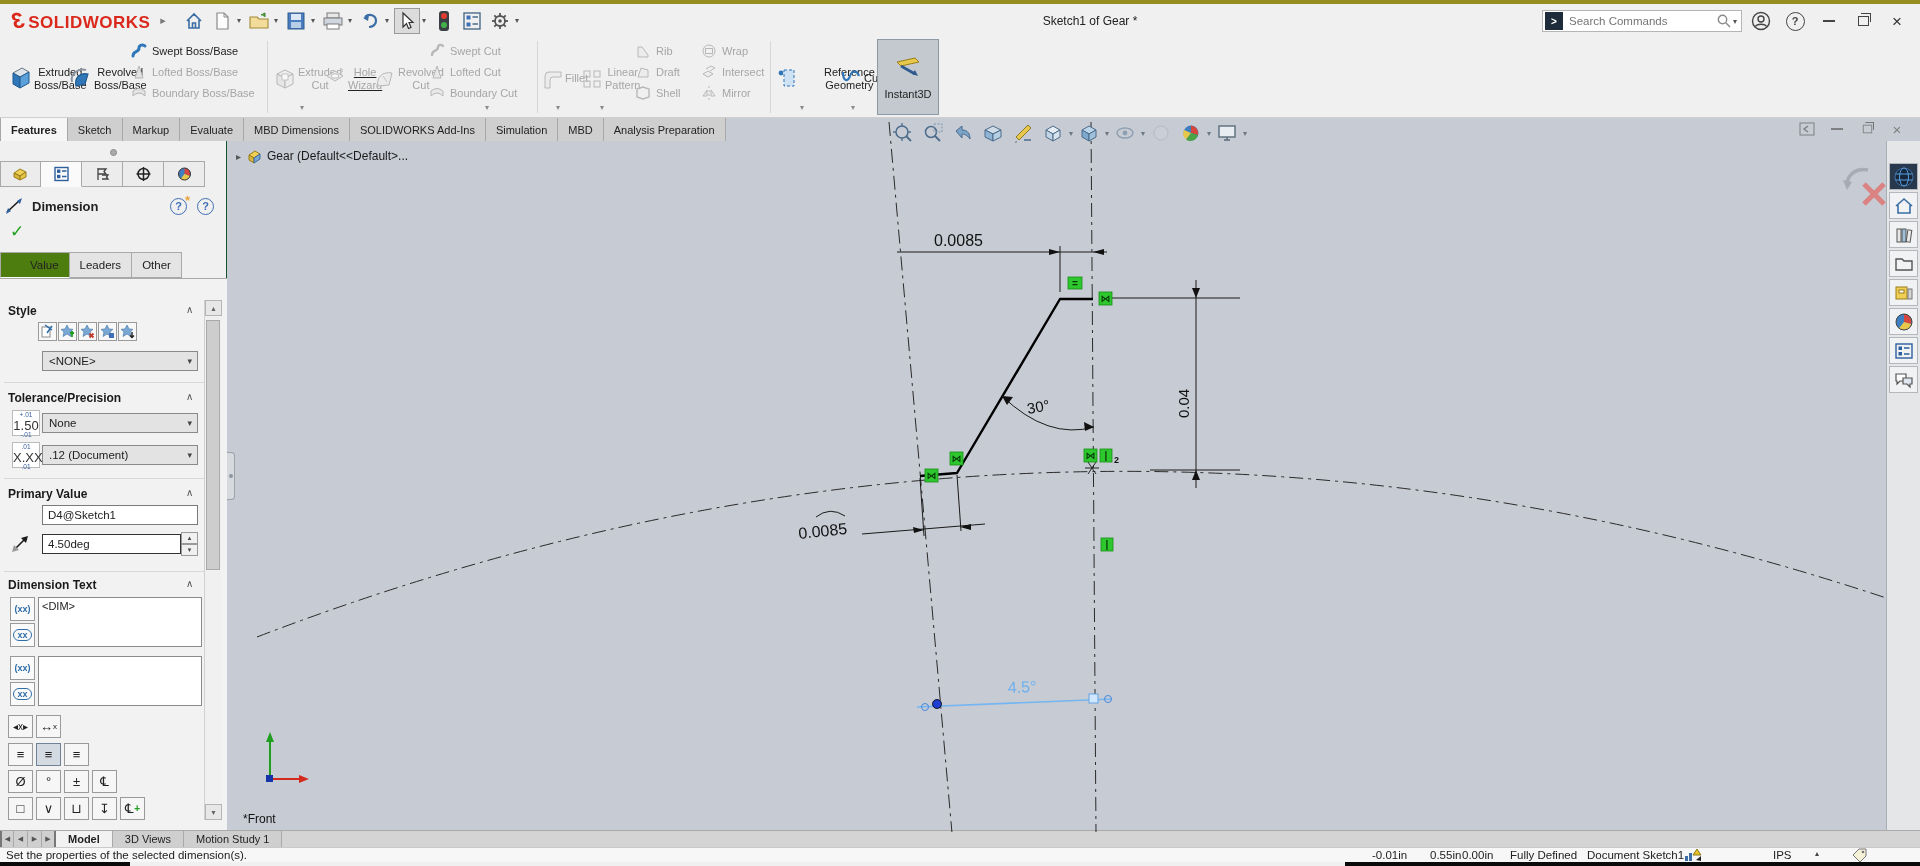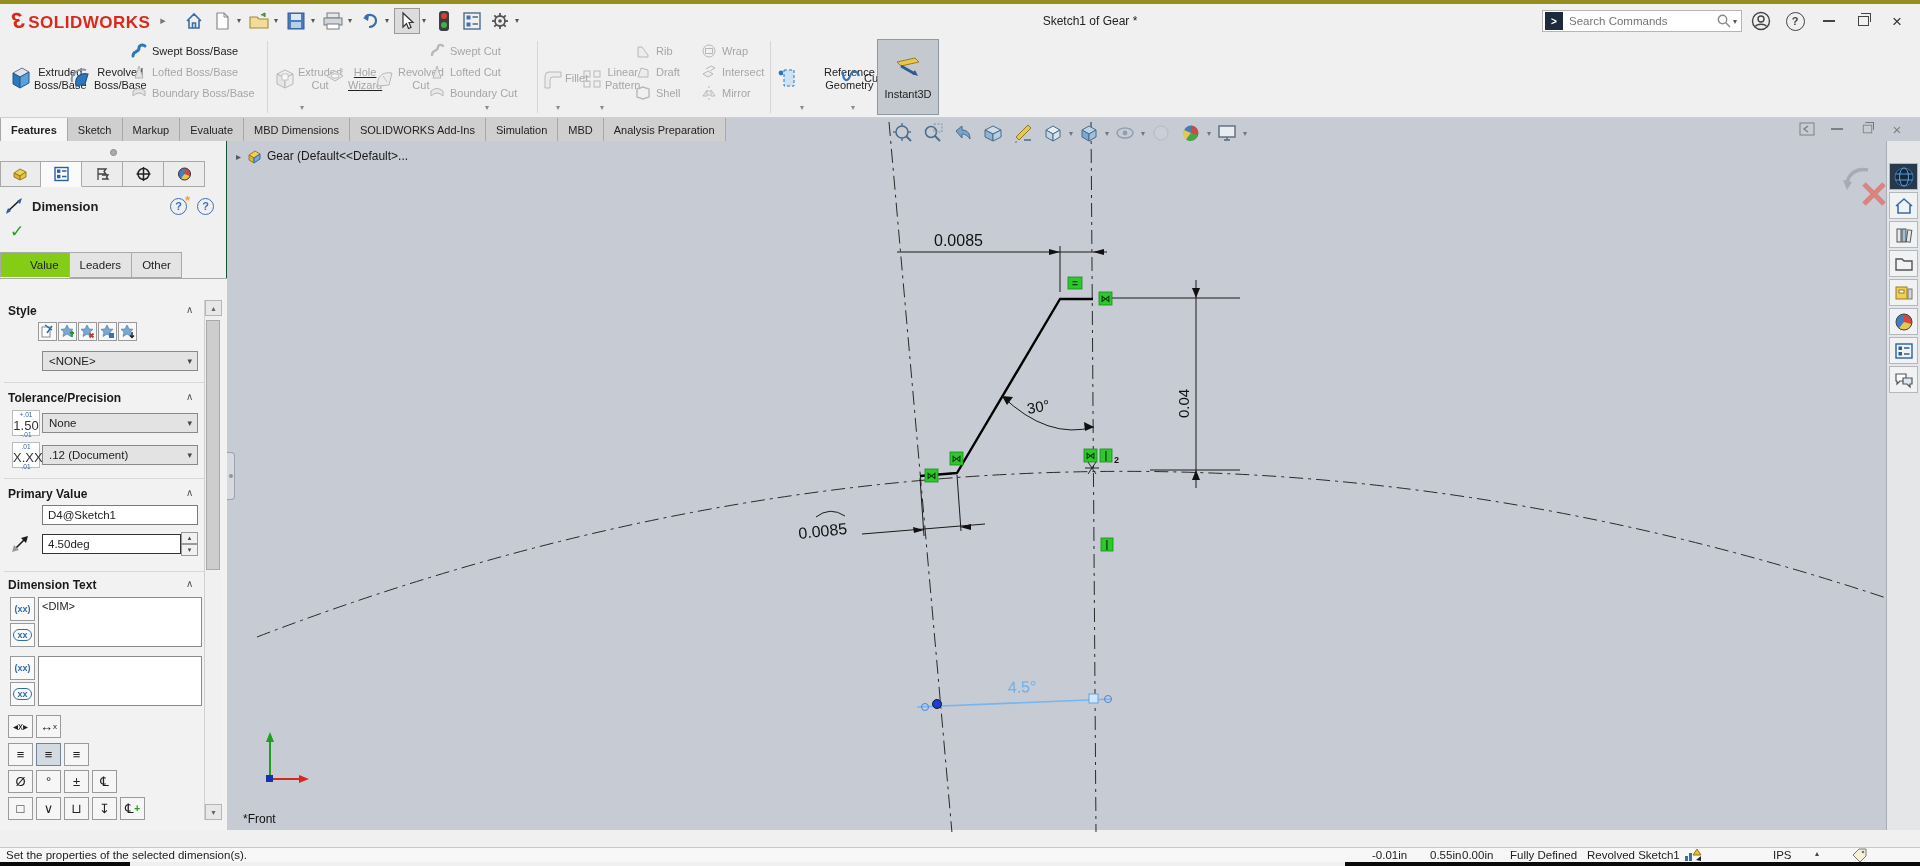--- a/index.html
+++ b/index.html
@@ -75,21 +75,21 @@
   .ftab:first-child{border-left:1px solid #a9a9a9;}
   .ftab.active{background:#fafafa;border-bottom-color:#fafafa;}
   .pm-header{position:absolute;left:0;top:52px;width:227px;height:26px;display:flex;align-items:center;}
   .pm-title{font-weight:bold;font-size:13px;margin-left:6px;}
   .helpq{width:17px;height:17px;border:1.4px solid #3f6fb5;border-radius:50%;color:#3f6fb5;font-size:11px;font-weight:bold;display:flex;align-items:center;justify-content:center;position:relative;}
   .helpq .star{position:absolute;right:-4px;top:-6px;color:#e8a33d;font-size:13px;}
   .okrow{position:absolute;left:10px;top:80px;font-size:17px;font-weight:bold;color:#21a121;}
   .vtabs{position:absolute;left:0;top:111px;display:flex;height:26px;}
   .vtab{padding:0 10px;border:1px solid #a9a9a9;border-left:none;background:#e4e4e4;display:flex;align-items:center;font-size:11.5px;}
   .vtab:first-child{border-left:1px solid #a9a9a9;}
-  .vtab.active{background:#84cc16;border-bottom-color:#fafafa;padding-left:29px;}
+  .vtab.active{background:#4d7c0f;border-bottom-color:#fafafa;padding-left:29px;}
   .pbody{position:absolute;left:0;top:137px;width:227px;height:552px;background:#f2f2f2;border-top:1px solid #a9a9a9;}
   .sect-h{position:absolute;left:8px;font-weight:bold;font-size:12px;color:#1a1a1a;}
   .sect-chev{position:absolute;left:186px;color:#555;font-size:10px;}
   .divider{position:absolute;left:4px;width:212px;height:1px;background:#d8d8d8;}
   .dropdown{position:absolute;left:42px;width:156px;height:20px;background:#e3e3e3;border:1px solid #8a8a8a;display:flex;align-items:center;font-size:11.5px;padding-left:6px;}
   .dropdown .ddc{position:absolute;right:5px;color:#444;font-size:9px;}
   .pfield{position:absolute;left:42px;width:156px;height:20px;background:#fff;border:1px solid #7a7a7a;font-size:11.5px;padding-left:5px;display:flex;align-items:center;}
   .stylebtn{position:absolute;width:19px;height:19px;background:#f8f8f8;border:1px solid #9a9a9a;display:flex;align-items:center;justify-content:center;}
   .tolicon{position:absolute;left:12px;width:28px;height:26px;border:1px solid #bbb;background:#fff;text-align:center;line-height:1.05;padding-top:1px;}
   .tolicon div{font-size:6.5px;color:#355f9e;}
@@ -971,28 +971,43 @@
         </svg>
       </div>
     <div class="tpbtn" style="top:225px;">
         <svg width="20" height="18">
           <path d="M2 3 H12 V10 H6 L3 13 V10 H2 Z" fill="#fff" stroke="#555" stroke-width="1.2"></path>
           <path d="M9 7 H18 V13 H16 V16 L13 13 H9 Z" fill="#dfe7ee" stroke="#555" stroke-width="1.2"></path>
         </svg>
       </div>
   </div>
 
+  <div class="bottombar">
+    <span class="bnav" style="border-left:2px solid #777;">◀</span>
+    <span class="bnav">◀</span>
+    <span class="bnav">▶</span>
+    <span class="bnav" style="border-right:2px solid #777;">▶</span>
+    <div class="btab active">
+        <span>Model</span>
+      </div>
+    <div class="btab">
+        <span>3D Views</span>
+      </div>
+    <div class="btab">
+        <span>Motion Study 1</span>
+      </div>
+  </div>
 
   <div class="statusbar">
     <span style="left:6px;">Set the properties of the selected dimension(s).</span>
     <span style="left:1372px;">-0.01in</span>
     <span style="left:1430px;">0.55in</span>
     <span style="left:1462px;">0.00in</span>
     <span style="left:1510px;">Fully Defined</span>
-    <span style="left:1587px;">Revolved Sketch1</span>
+    <span style="left:1587px;">Document Sketch1</span>
     <span style="left:1684px;top:0;"><svg width="18" height="14">
           <rect x="1" y="8" width="3" height="5" fill="#3a6ea5"></rect>
           <rect x="5" y="5" width="3" height="8" fill="#3a6ea5"></rect>
           <path d="M9 7 L13 1 L17 7 Z" fill="#e8c227" stroke="#8a7a1a"></path>
           <path d="M12 12 L17 8 L17 13 Z" fill="#222"></path>
         </svg></span>
     <span style="left:1773px;">IPS</span>
     <span style="left:1815px;" class="units-caret">▴</span>
     <span style="left:1852px;top:0;"><svg width="16" height="14">
           <path d="M1 7 L7 1 H14 V8 L8 14 Z" fill="#f5f0d8" stroke="#777"></path>

